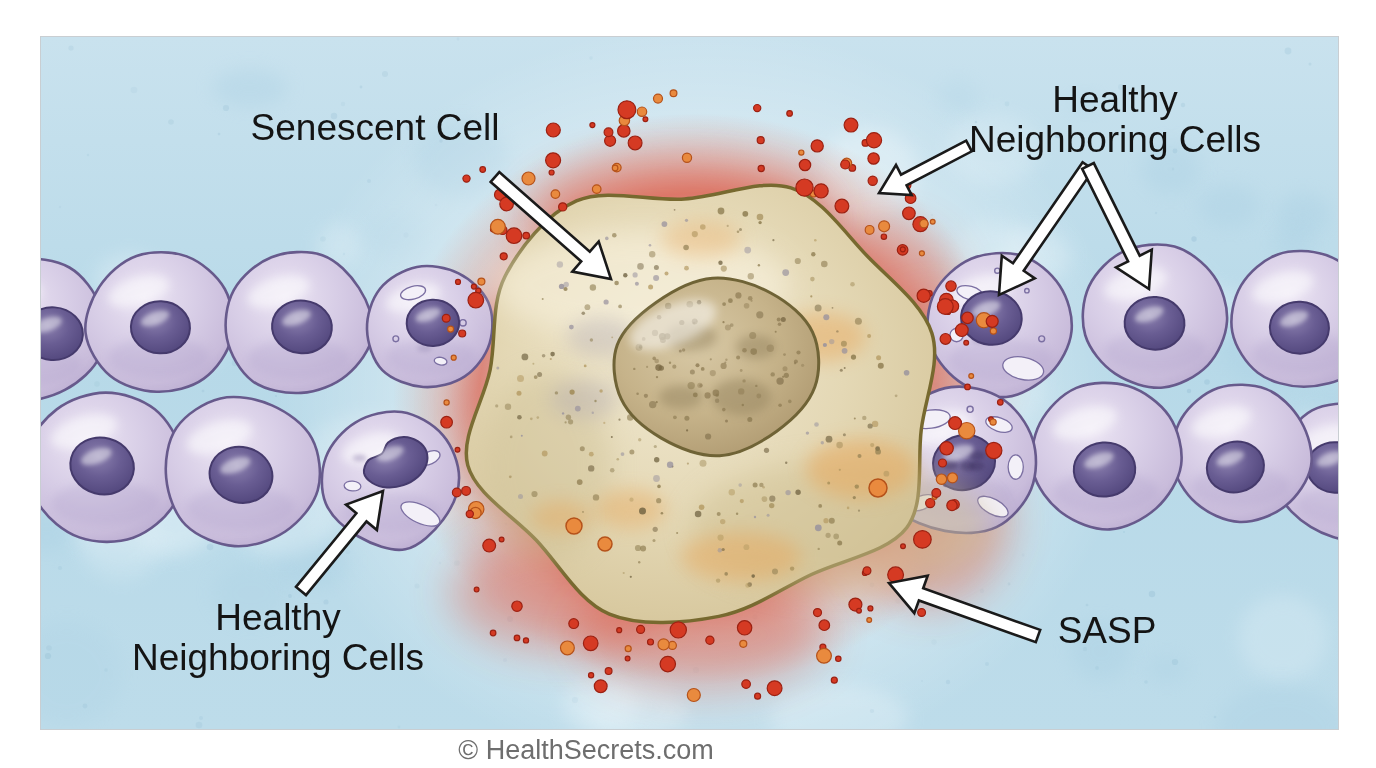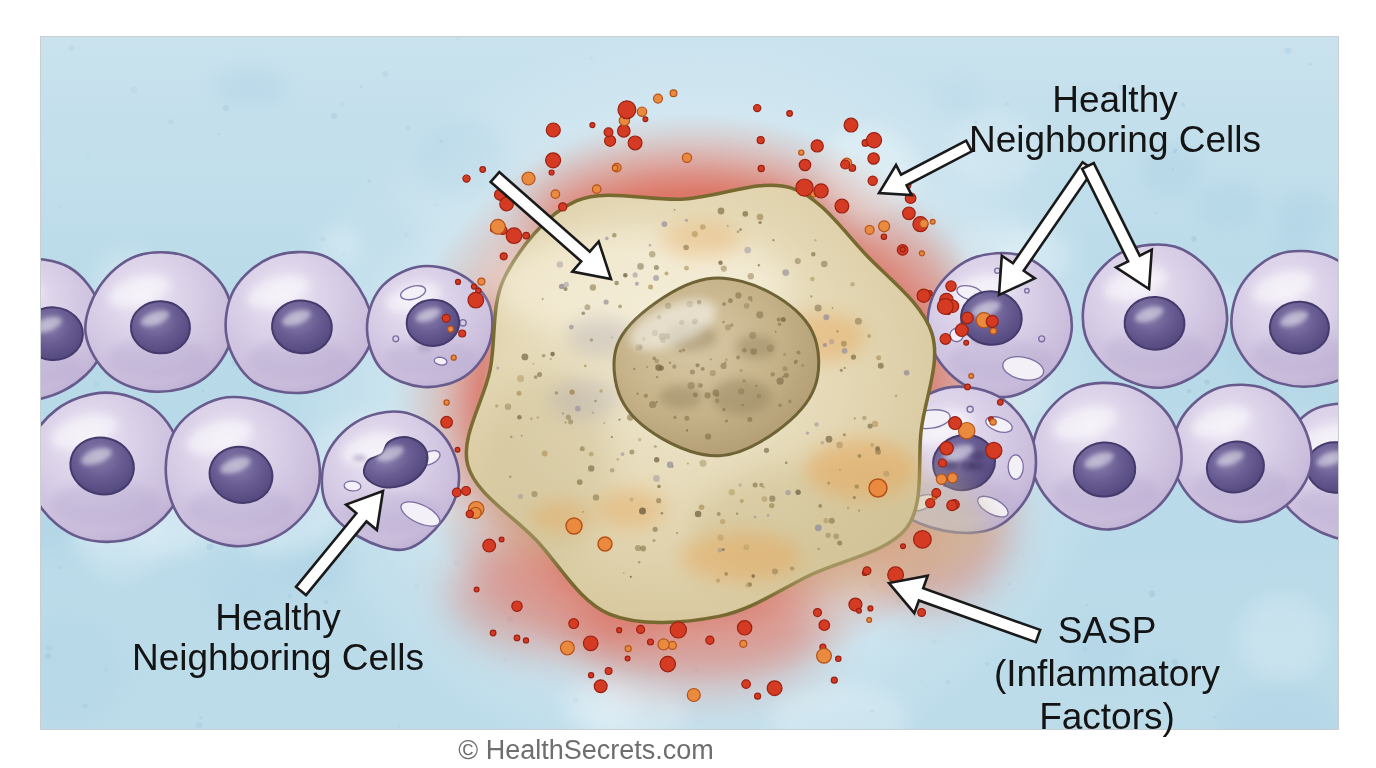--- a/index.html
+++ b/index.html
@@ -888,27 +888,27 @@
         <polygon points="925.2,103.7 860.0,137.7 855.0,128.0 838.0,156.0 870.7,158.1 865.6,148.4 930.8,114.3" fill="#ffffff" stroke="#1a1a1a" stroke-width="2.6" stroke-linejoin="miter"></polygon>
         <polygon points="1041.6,125.3 972.0,226.3 960.8,218.7 958.0,258.0 993.8,241.4 982.7,233.7 1052.4,132.7" fill="#ffffff" stroke="#1a1a1a" stroke-width="2.6" stroke-linejoin="miter"></polygon>
         <polygon points="1041.2,131.9 1087.1,224.4 1075.0,230.4 1108.0,252.0 1110.8,212.7 1098.7,218.7 1052.8,126.1" fill="#ffffff" stroke="#1a1a1a" stroke-width="2.6" stroke-linejoin="miter"></polygon>
         <polygon points="265.0,558.1 325.5,484.4 335.9,493.0 342.0,454.0 305.0,467.6 315.4,476.2 255.0,549.9" fill="#ffffff" stroke="#1a1a1a" stroke-width="2.6" stroke-linejoin="miter"></polygon>
         <polygon points="999.2,592.9 882.2,551.3 886.7,538.6 848.0,546.0 873.3,576.2 877.9,563.5 994.8,605.1" fill="#ffffff" stroke="#1a1a1a" stroke-width="2.6" stroke-linejoin="miter"></polygon>
       </g>
     </svg>
 </div>
 
 <div class="label" id="lbl-senescent">
+  <div>Senescent Cell</div>
 </div>
 <div class="label" id="lbl-healthy-top">
   <div>Healthy</div>
   <div>Neighboring Cells</div>
 </div>
 <div class="label" id="lbl-healthy-bottom">
   <div>Healthy</div>
   <div>Neighboring Cells</div>
 </div>
 <div class="label" id="lbl-sasp">
   <div>SASP</div>
-  <div>(Inflammatory Factors)</div>
 </div>
 
 <div class="footer">© HealthSecrets.com</div>
 
 </body></html>

